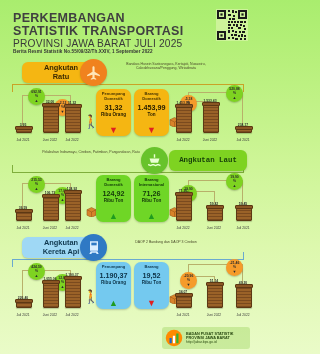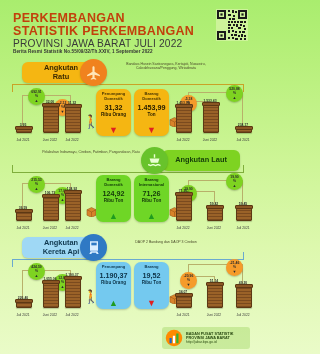--- a/index.html
+++ b/index.html
@@ -7,21 +7,21 @@
     width:256px;height:354px;overflow:hidden;
     font-family:"Liberation Sans",sans-serif;
     background:linear-gradient(180deg,#a9ed6e 0%,#b8f07c 18%,#cdf596 45%,#ddf8ae 70%,#eafbc8 100%);
     position:relative;
   }
   .abs{position:absolute;}
 
   
   #header{left:0;top:0;width:256px;height:56px;}
   .h-line1,.h-line2{
-    font-size:12.5px;font-weight:bold;color:#c2410c;letter-spacing:.3px;
+    font-size:12.5px;font-weight:bold;color:#404040;letter-spacing:.3px;
     line-height:13px;
   }
   .h-line3{font-size:10.2px;color:#3a3a3a;letter-spacing:.2px;line-height:12px;}
   .h-line4{font-size:4.6px;color:#333;font-weight:bold;letter-spacing:.1px;}
   #qr{right:8px;top:9px;width:32px;height:32px;}
 
   
   .section{left:0;width:256px;height:88px;}
   #sec1{top:57px;}
   #sec2{top:145px;}
@@ -110,22 +110,22 @@
   #logo-badge{right:6px;bottom:5px;width:88px;height:22px;
     background:rgba(130,200,60,.30);border-radius:3px;display:flex;align-items:center;gap:3px;padding:0 3px;box-sizing:border-box;}
   .f-t1{font-size:3.8px;font-weight:bold;color:#2a4a12;line-height:4.4px;}
   .f-t2{font-size:3.4px;color:#2a4a12;line-height:4px;}
 </style>
 </head>
 <body>
 
 <div class="abs" id="header">
   <div class="abs h-line1" style="left:13px;top:12px;">PERKEMBANGAN</div>
-  <div class="abs h-line2" style="left:13px;top:25px;">STATISTIK PERKEMBANGAN</div>
-  <div class="abs h-line3" style="left:13px;top:38px;">PROVINSI JAWA BARAT JULI 2022</div>
+  <div class="abs h-line2" style="left:13px;top:25px;">STATISTIK TRANSPORTASI</div>
+  <div class="abs h-line3" style="left:13px;top:38px;">PROVINSI JAWA BARAT JULI 2025</div>
   <div class="abs h-line4" style="left:13px;top:49px;">Berita Resmi Statistik No.55/09/32/Th.XXIV, 1 September 2022</div>
 
   <svg class="abs" id="qr" viewBox="0 0 32 32">
     <rect width="32" height="32" fill="#cdf39a"></rect>
     <g fill="#1a1a1a">
       <rect x="1" y="1" width="9" height="9"></rect>
         <rect x="22" y="1" width="9" height="9"></rect>
         <rect x="1" y="22" width="9" height="9"></rect>
       <rect x="12" y="1" width="2" height="2"></rect>
         <rect x="16" y="1" width="2" height="3"></rect>
@@ -277,21 +277,21 @@
     <div class="barlab" style="left:73px;">Juli 2021</div>
   </div>
 </div>
 
 <div class="abs section" id="sec2">
 
   <div class="abs" style="left:12px;top:27px;width:232px;height:1px;background:#7fae3c;"></div>
   <div class="abs" style="left:12px;top:20px;width:1px;height:8px;background:#7fae3c;"></div>
   <div class="abs" style="left:243px;top:20px;width:1px;height:8px;background:#7fae3c;"></div>
 
-  <div class="abs pill laut" style="left:162px;top:5px;">
+  <div class="abs pill laut" style="left:169px;top:5px;font-family:Liberation Mono, monospace;">
     <span>Angkutan Laut</span>
     <span></span>
   </div>
 
   <div class="abs modecircle mc-laut" style="left:141px;top:2px;">
     <svg width="17" height="17" viewBox="0 0 24 24" fill="#e8ffd2">
         <path d="M3 17c1.5 0 2.2 1 3.5 1s2-1 3.5-1 2.2 1 3.5 1 2-1 3.5-1 2 1 3.5 1v2c-1.5 0-2.2-1-3.5-1s-2 1-3.5 1-2.2-1-3.5-1-2 1-3.5 1-2-1-3.5-1zM5 9h14l-2 6H7zM11 3h2v5h-2z"></path>
       </svg>
   </div>
 

